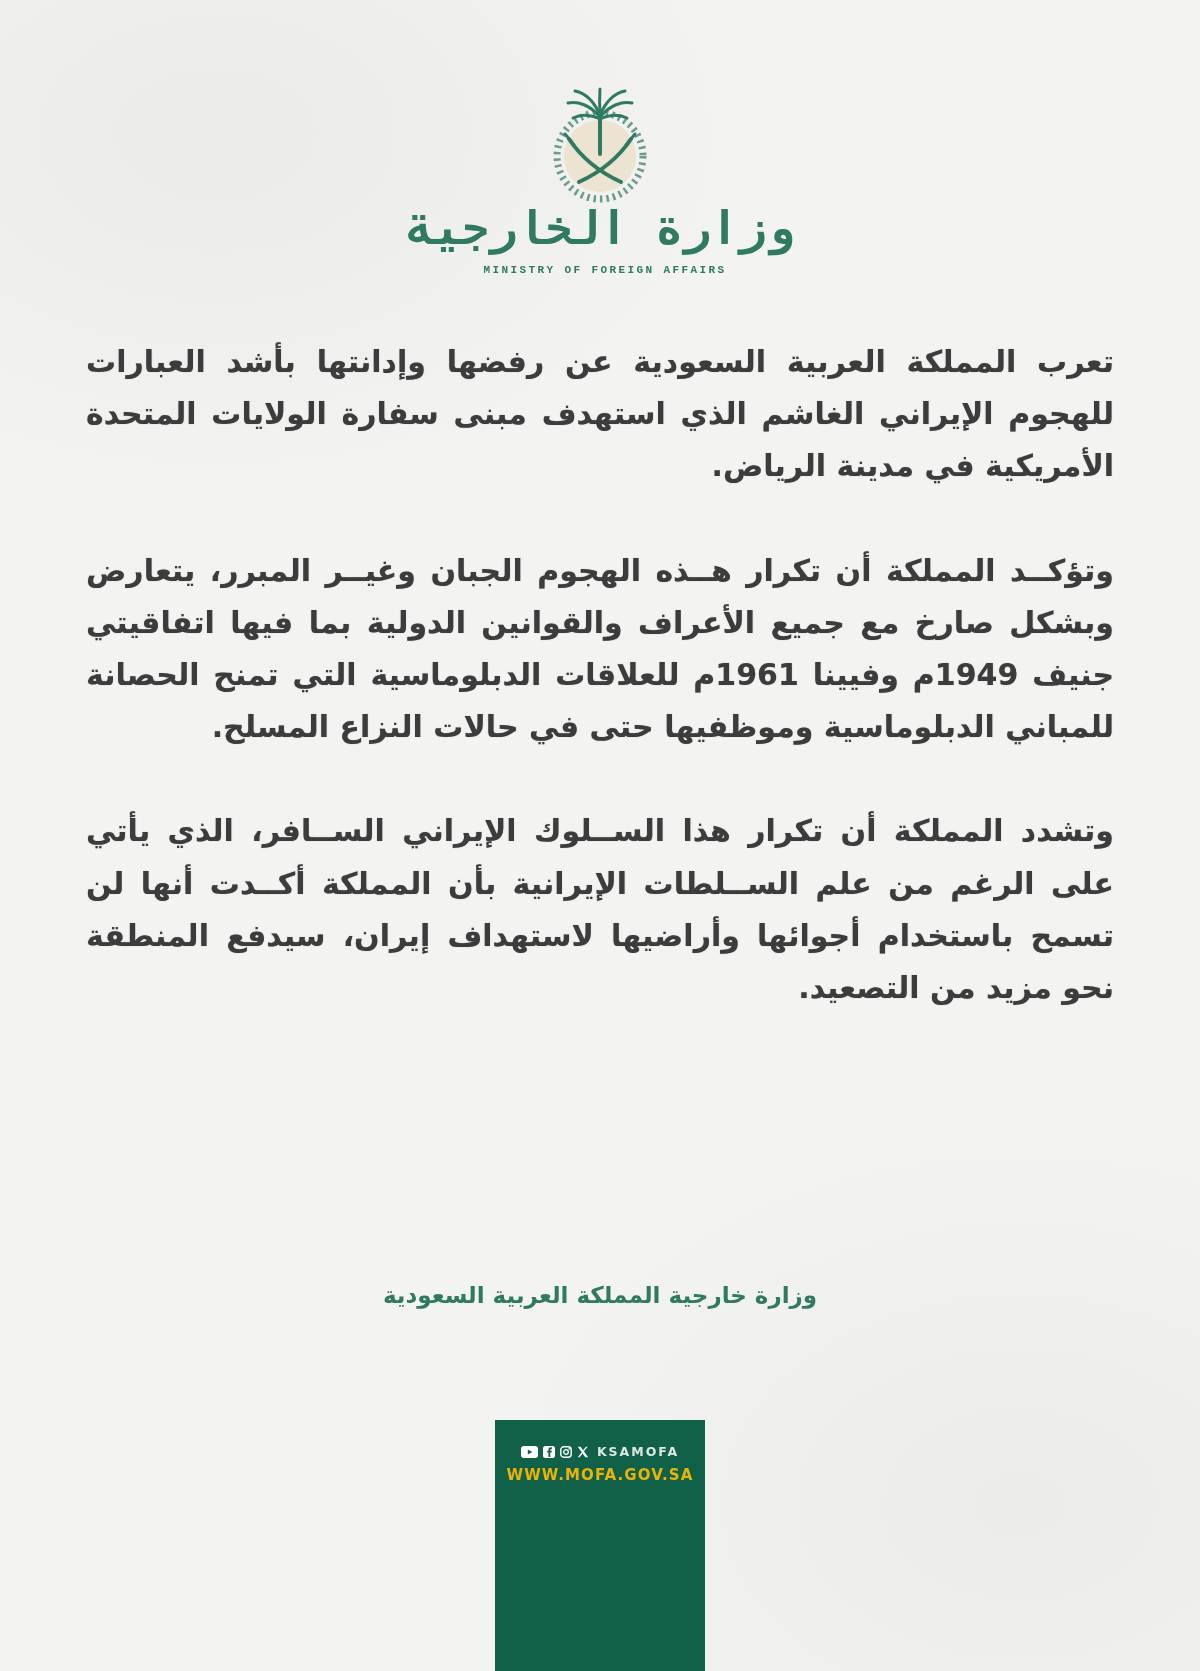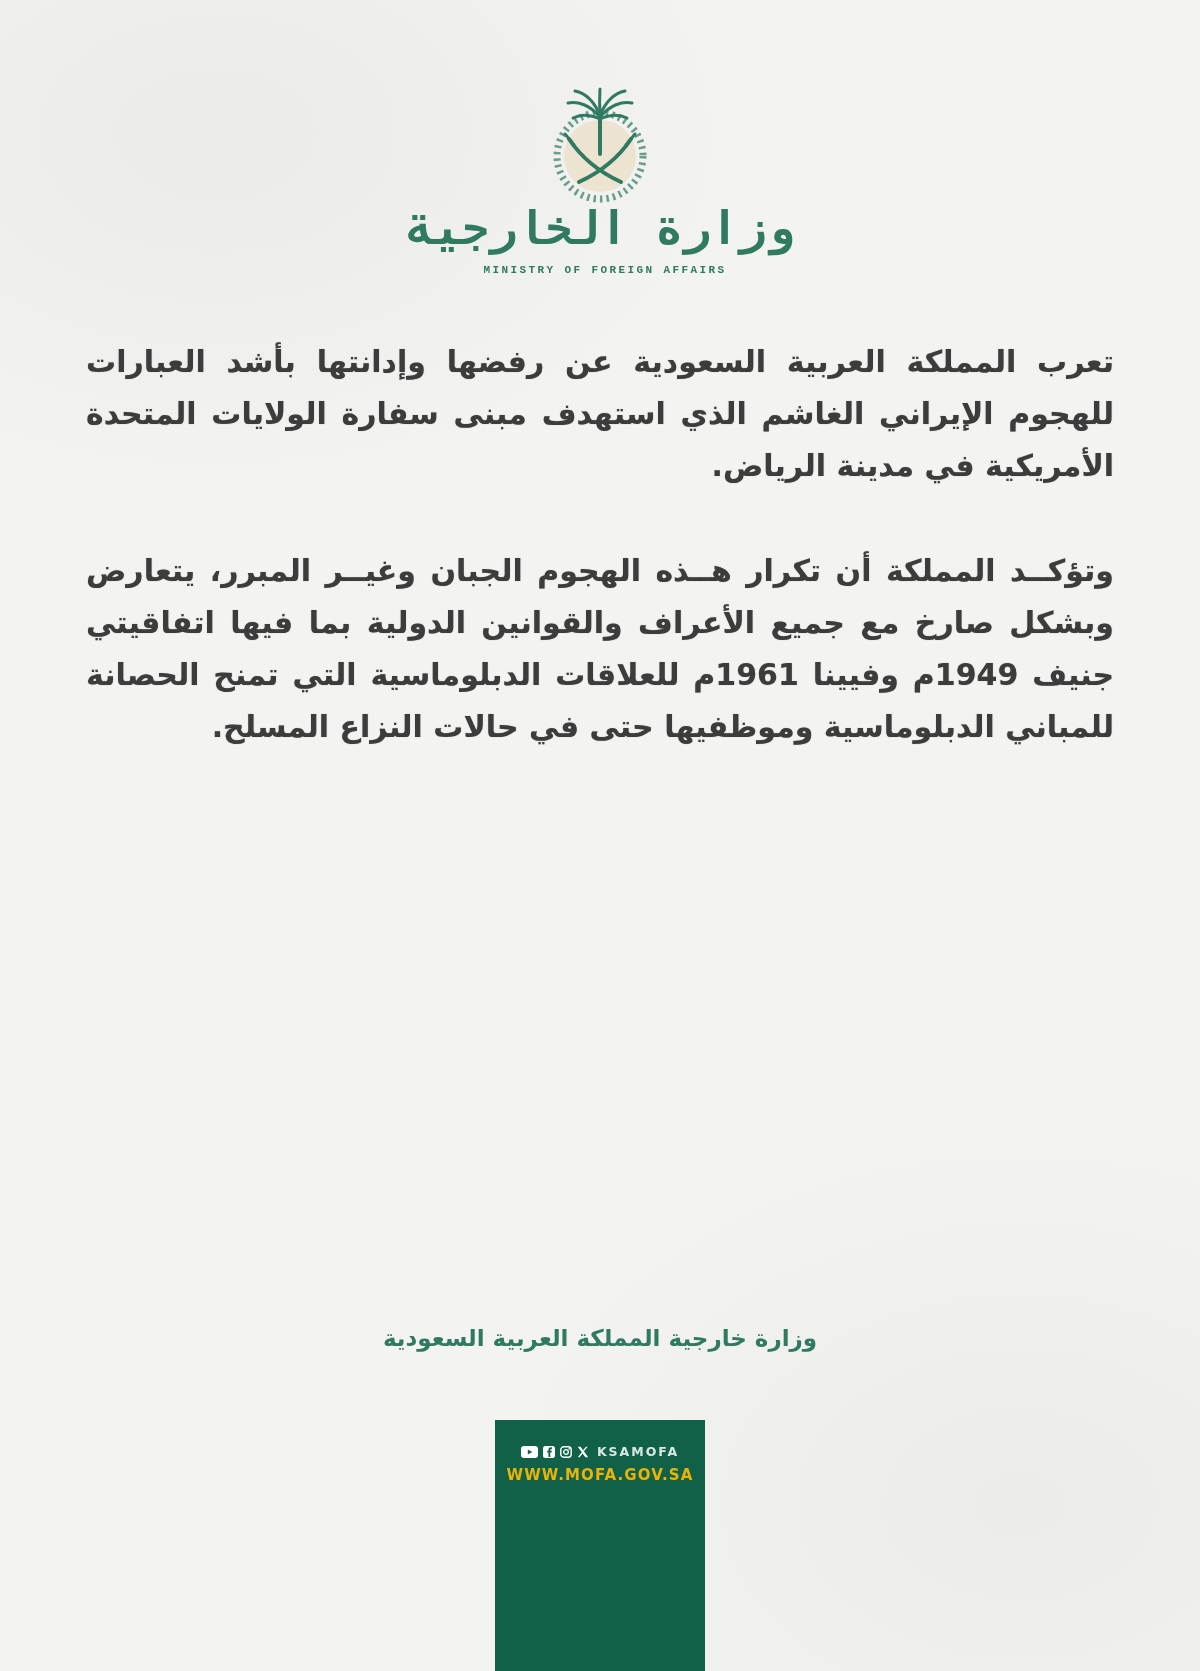--- a/index.html
+++ b/index.html
@@ -60,21 +60,20 @@
     text-shadow: 0 0 1px rgba(60,60,60,0.45);
   }
 
   
   .signature {
     position: absolute;
     top: 1282px; left: 0; width: 100%;
     text-align: center;
     direction: rtl;
     color: #2f7a60;
-    margin-top: 43px;
   }
   .sig-l1 { font-size: 23px; font-weight: bold; letter-spacing: 0.5px; }
   .sig-l2 { font-size: 22px; font-weight: bold; margin-top: 13px; }
 
   
   .footer-ribbon {
     position: absolute;
     top: 1420px;
     left: 50%;
     transform: translateX(-50%);
@@ -135,20 +134,21 @@
         <path d="M111 48 l-9 11" stroke-width="3"></path>
       </g>
     </svg>
     <div class="logo-arabic" lang="ar" dir="rtl">وزارة الخارجية</div>
     <div class="logo-english">MINISTRY OF FOREIGN AFFAIRS</div>
   </div>
 
   <div class="body-text" lang="ar" dir="rtl">
     <p>تعرب المملكة العربية السعودية عن رفضها وإدانتها بأشد العبارات للهجوم الإيراني الغاشم الذي استهدف مبنى سفارة الولايات المتحدة الأمريكية في مدينة الرياض.</p>
     <p>وتؤكــد المملكة أن تكرار هــذه الهجوم الجبان وغيــر المبرر، يتعارض وبشكل صارخ مع جميع الأعراف والقوانين الدولية بما فيها اتفاقيتي جنيف 1949م وفيينا 1961م للعلاقات الدبلوماسية التي تمنح الحصانة للمباني الدبلوماسية وموظفيها حتى في حالات النزاع المسلح.</p>
+    <p>وتشدد المملكة أن تكرار هذا الســلوك الإيراني الســافر، الذي يأتي على الرغم من علم الســلطات الإيرانية بأن المملكة أكــدت أنها لن تسمح باستخدام أجوائها وأراضيها لاستهداف إيران، سيدفع المنطقة نحو مزيد من التصعيد.</p>
   </div>
 
   <div class="signature" lang="ar" dir="rtl">
     <div class="sig-l1">وزارة خارجية المملكة العربية السعودية</div>
   </div>
 
   <div class="footer-ribbon">
     <div class="social-row">
       <span class="social-icons">
 

